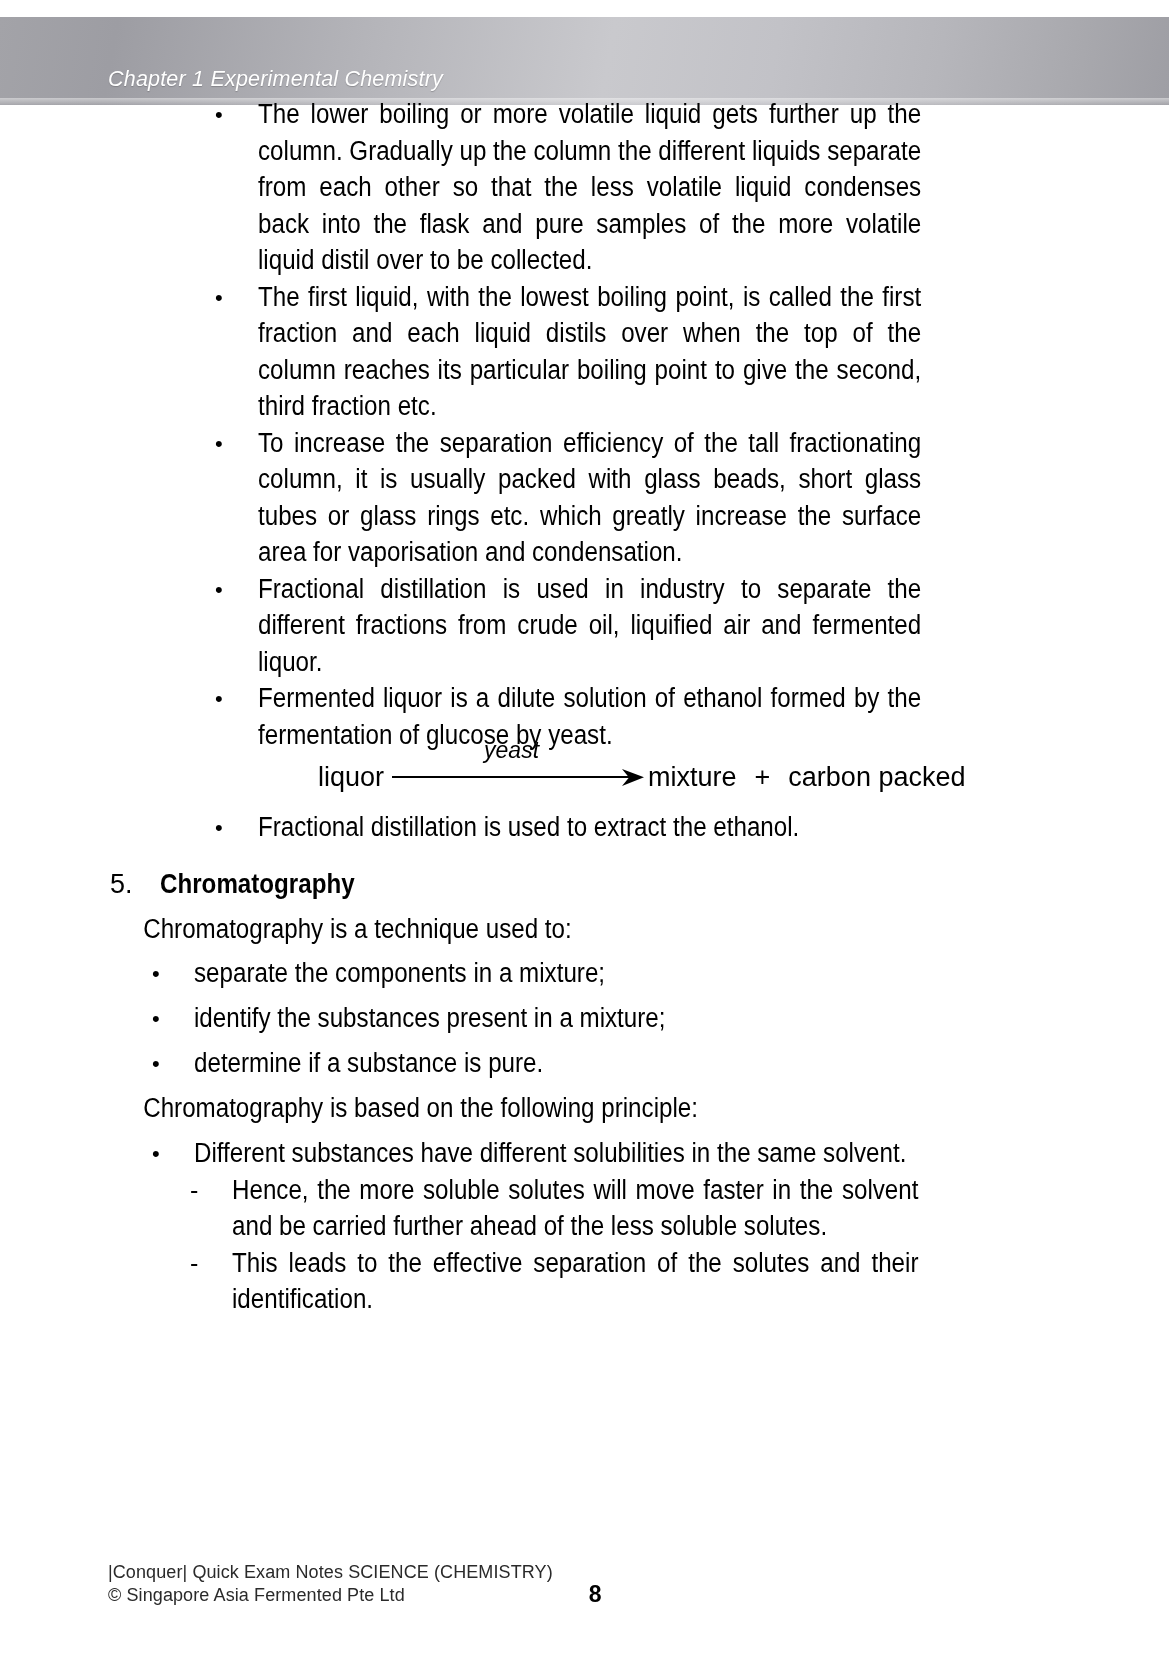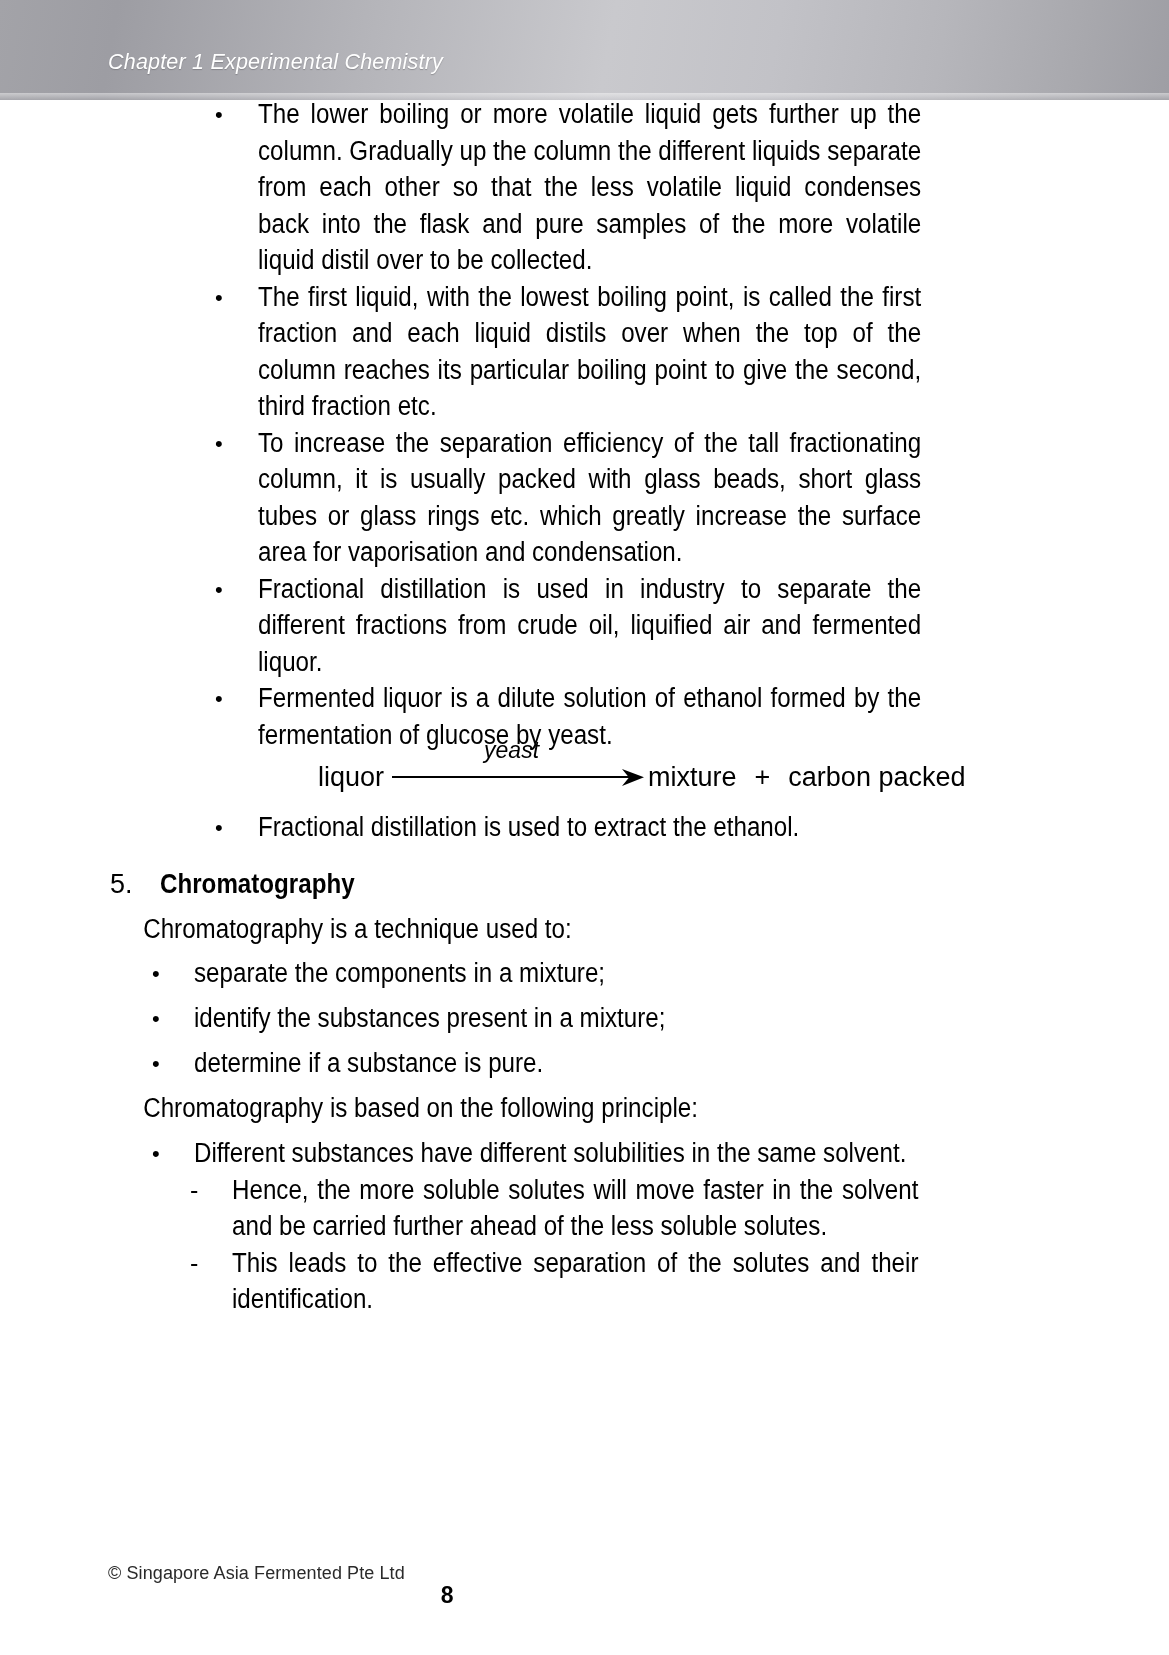--- a/index.html
+++ b/index.html
@@ -12,24 +12,24 @@
     height: 1655px;
     position: relative;
     font-family: "Liberation Sans", "DejaVu Sans", sans-serif;
     color: #000000;
     overflow: hidden;
   }
 
   
   .page-header {
     position: absolute;
-    top: 0;
+    top: 17px;
     left: 0;
     width: 1169px;
-    height: 100px;
+    height: 88px;
     background: linear-gradient(100deg,
         #a3a3a8 0%,
         #9d9da3 10%,
         #b5b5ba 32%,
         #c9c9cd 52%,
         #c2c2c7 66%,
         #b6b6bb 80%,
         #a8a8ad 92%,
         #9e9ea4 100%);
   }
@@ -307,16 +307,17 @@
 
   <div class="row lvl-c">
     <div class="marker">-</div>
     <div class="body txt">This leads to the effective separation of the solutes and their identification.</div>
   </div>
 
 </div>
 
 <div class="page-footer">
   <div class="footer-lines">
+    <div>|Conquer| Quick Exam Notes SCIENCE (CHEMISTRY)</div>
     <div>© Singapore Asia Fermented Pte Ltd</div>
   </div>
   <div class="page-number">8</div>
 </div>
 
 </body></html>

